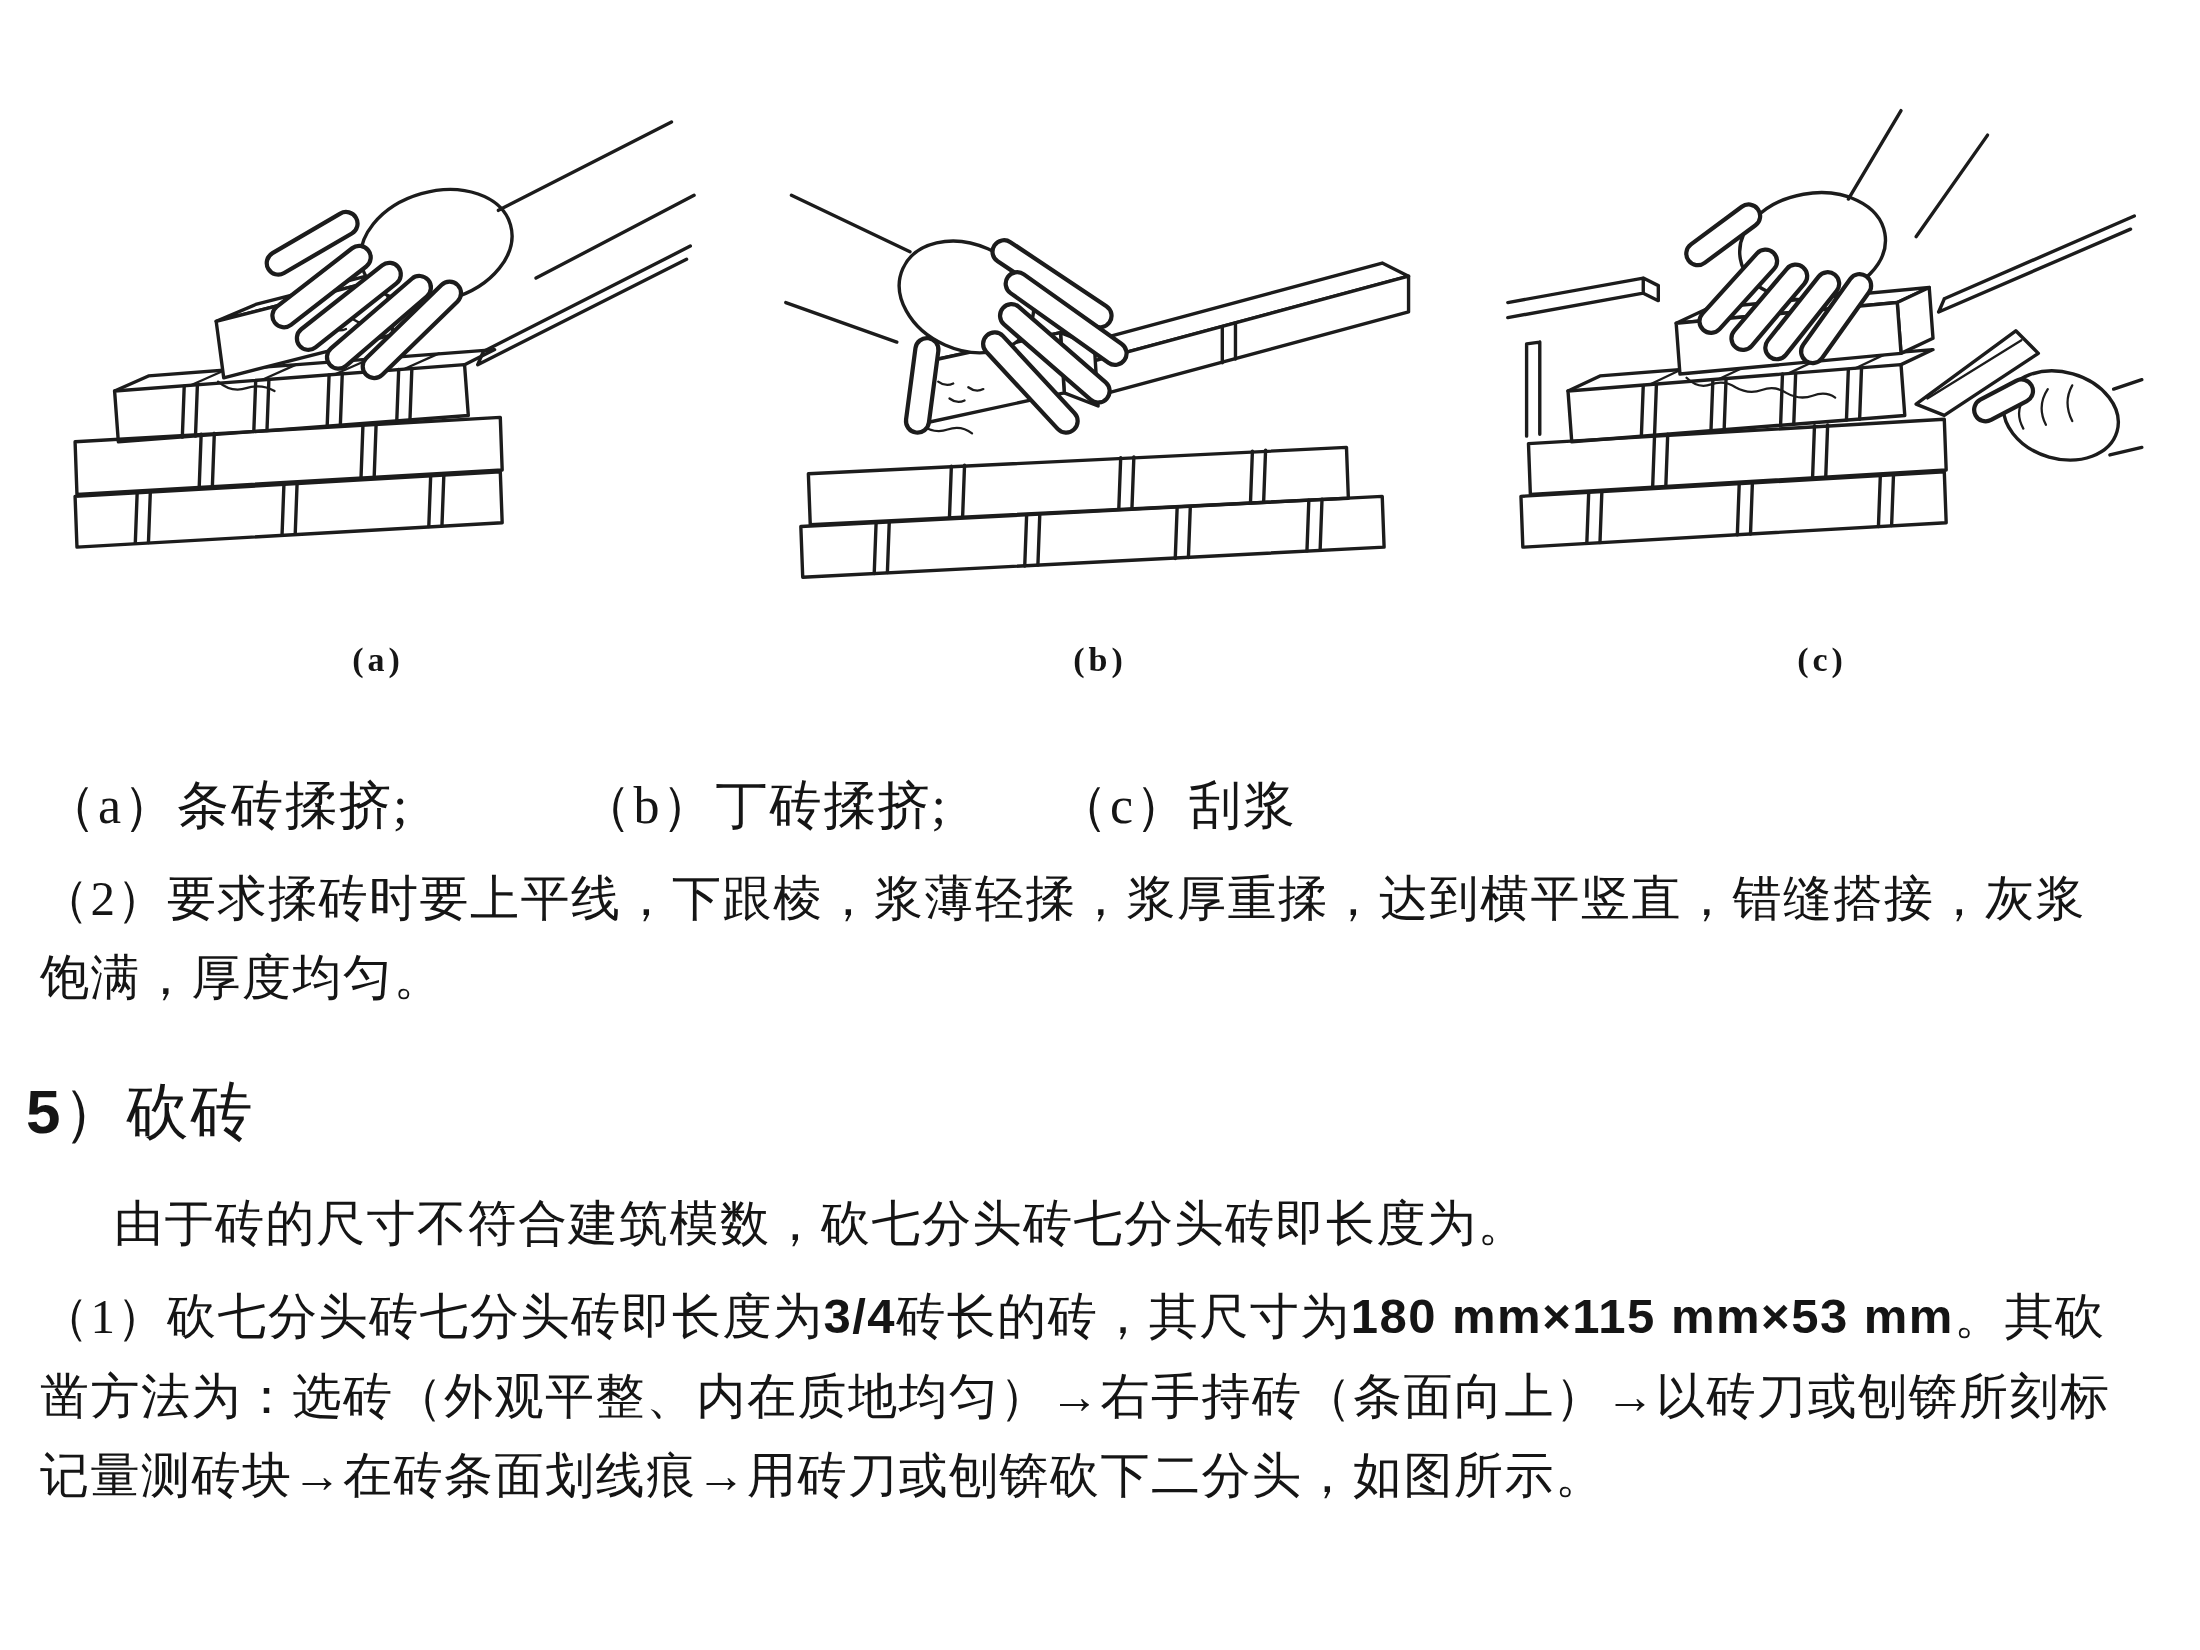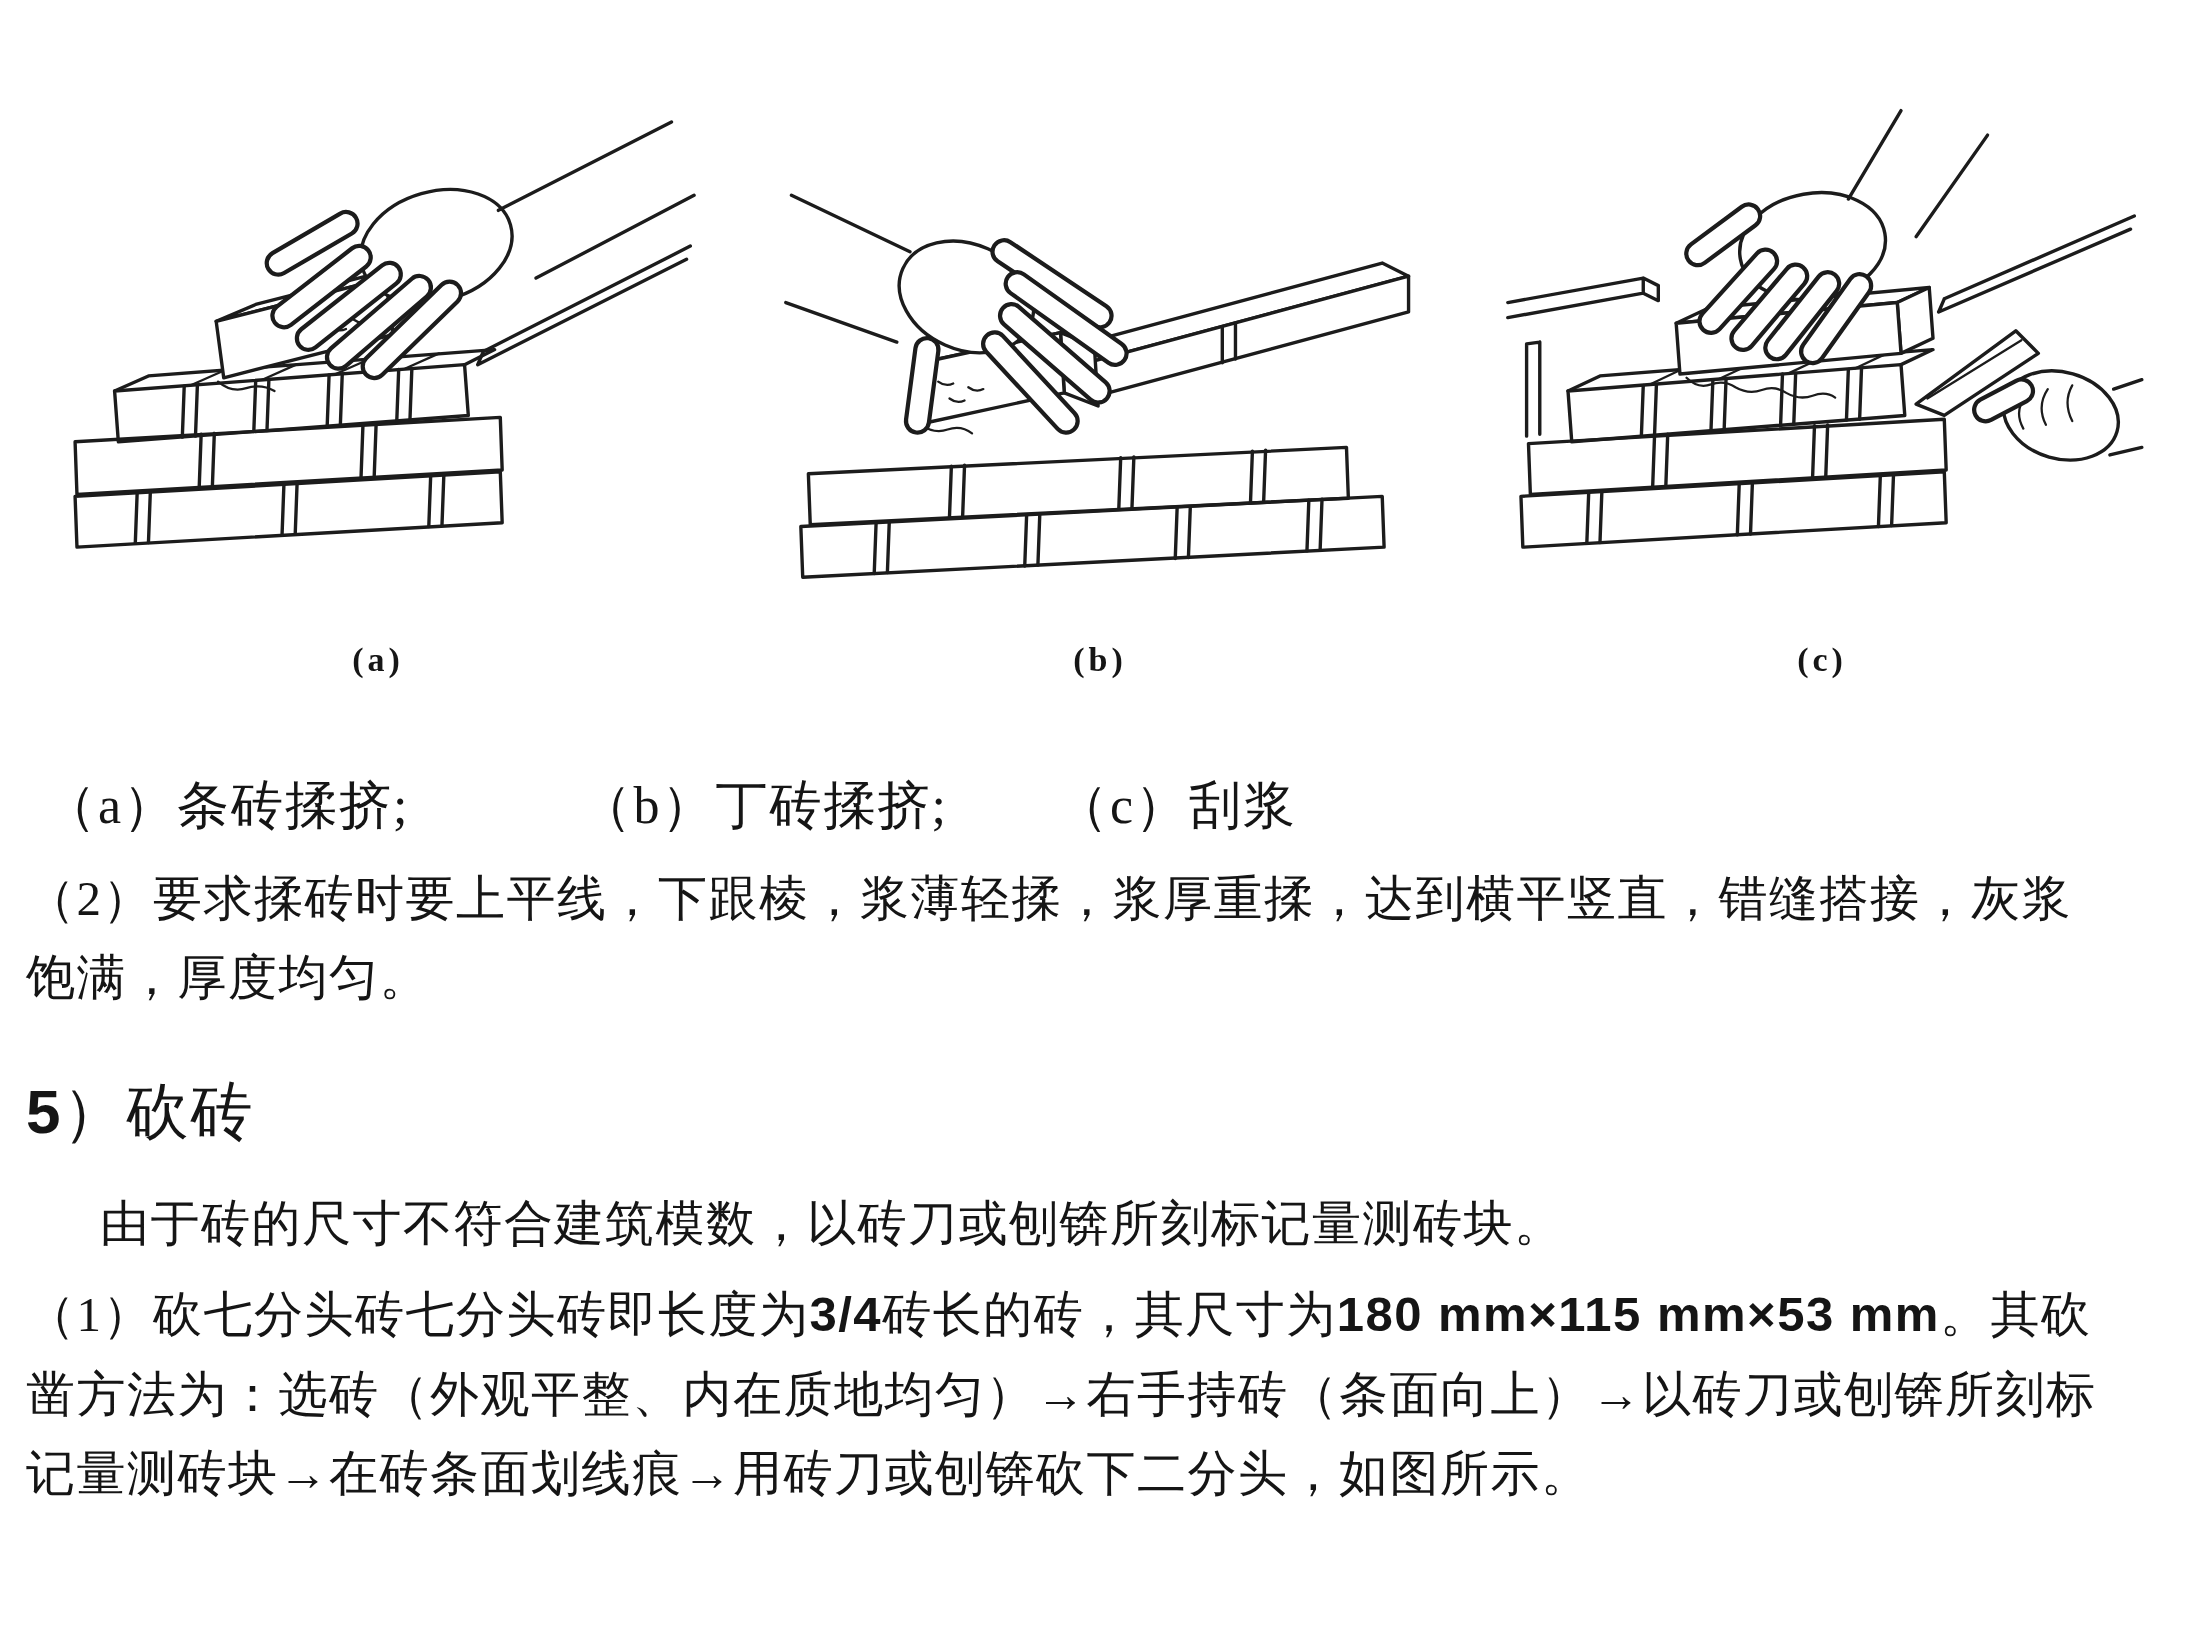--- a/index.html
+++ b/index.html
@@ -34,21 +34,21 @@
     margin-top:92px;padding-left:44px;
     font-size:52px;letter-spacing:2px;white-space:nowrap;
   }
   .caption-row .cap-b{margin-left:170px;}
   .caption-row .cap-c{margin-left:108px;}
 
   
   .textblock{margin:18px 28px 0 26px;}
   .body{
     font-size:49px;line-height:1.62;letter-spacing:1.5px;
-    max-width:2090px;margin:0;
+    max-width:2090px;margin:14px;
   }
   .para2{margin-top:18px;}
   .heading{
     font-size:62px;font-weight:400;margin:52px 0 8px 0;letter-spacing:2px;
   }
   .intro{margin-top:30px;text-indent:74px;}
   .para1{margin-top:12px;}
   .b-num{font-family:"Liberation Sans","DejaVu Sans",sans-serif;font-weight:700;}
 </style>
 </head>
@@ -191,17 +191,17 @@
     </figure>
   </div>
 
   <div class="caption-row">
     <span class="cap-a">（a）条砖揉挤;</span><span class="cap-b">（b）丁砖揉挤;</span><span class="cap-c">（c）刮浆</span>
   </div>
 
   <div class="textblock">
     <p class="body para2">（2）要求揉砖时要上平线，下跟棱，浆薄轻揉，浆厚重揉，达到横平竖直，错缝搭接，灰浆饱满，厚度均匀。</p>
     <h2 class="heading"><span class="b-num">5</span><span>）砍砖</span></h2>
-    <p class="body intro">由于砖的尺寸不符合建筑模数，以砖刀或刨锛所刻标记量测砖块。</p>
+    <p class="body intro">由于砖的尺寸不符合建筑模数，砍七分头砖七分头砖即长度为。</p>
     <p class="body para1"><span>（1）砍七分头砖七分头砖即长度为</span><span class="b-num">3/4</span><span>砖长的砖，其尺寸为</span><span class="b-num">180 mm×115 mm×53 mm</span><span>。其砍凿方法为：选砖（外观平整、内在质地均匀）</span><span class="b-num">→</span><span>右手持砖（条面向上）</span><span class="b-num">→</span><span>以砖刀或刨锛所刻标记量测砖块</span><span class="b-num">→</span><span>在砖条面划线痕</span><span class="b-num">→</span><span>用砖刀或刨锛砍下二分头，如图所示。</span></p>
   </div>
 
 </div>
 
 </body></html>

